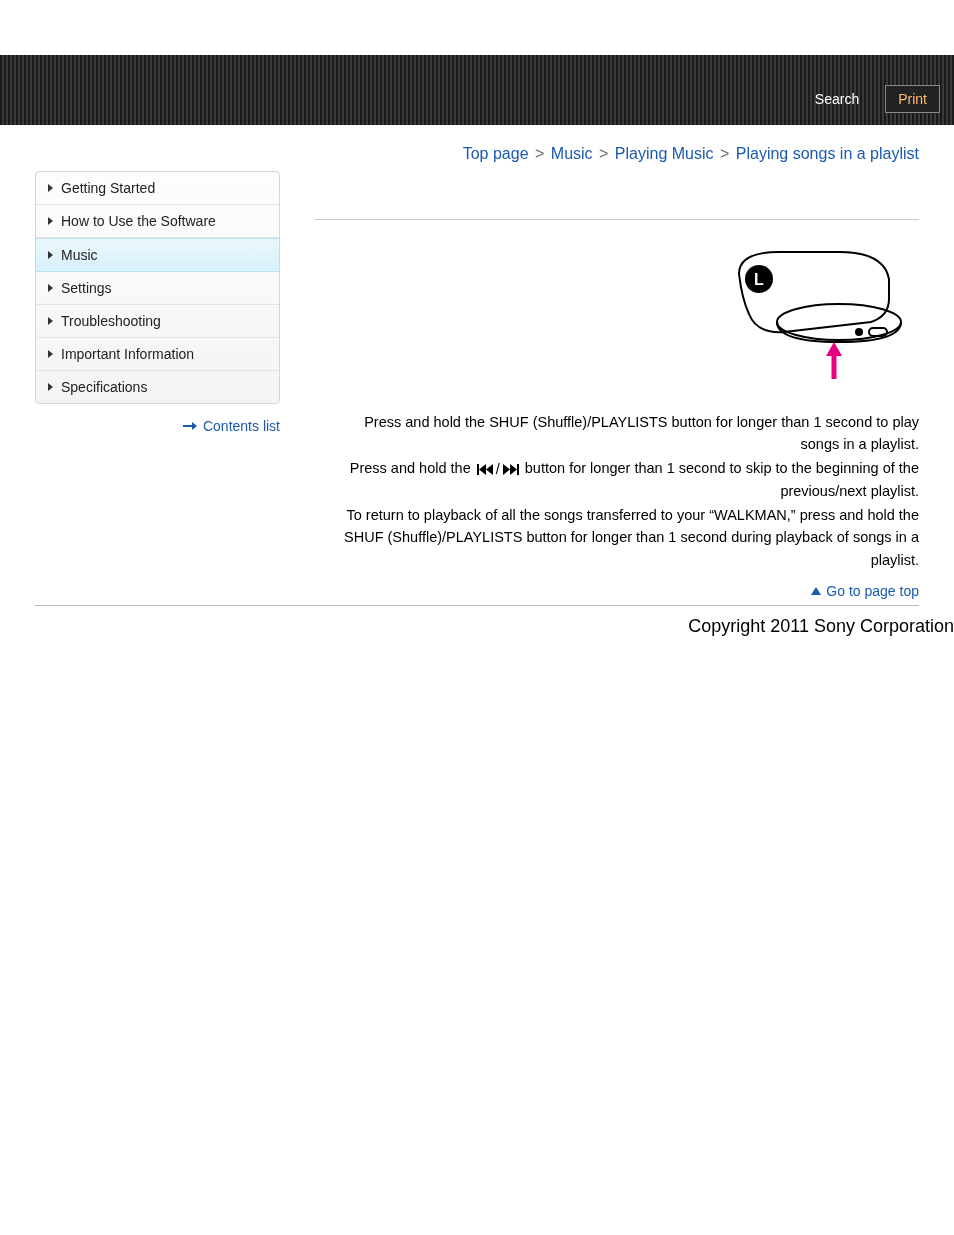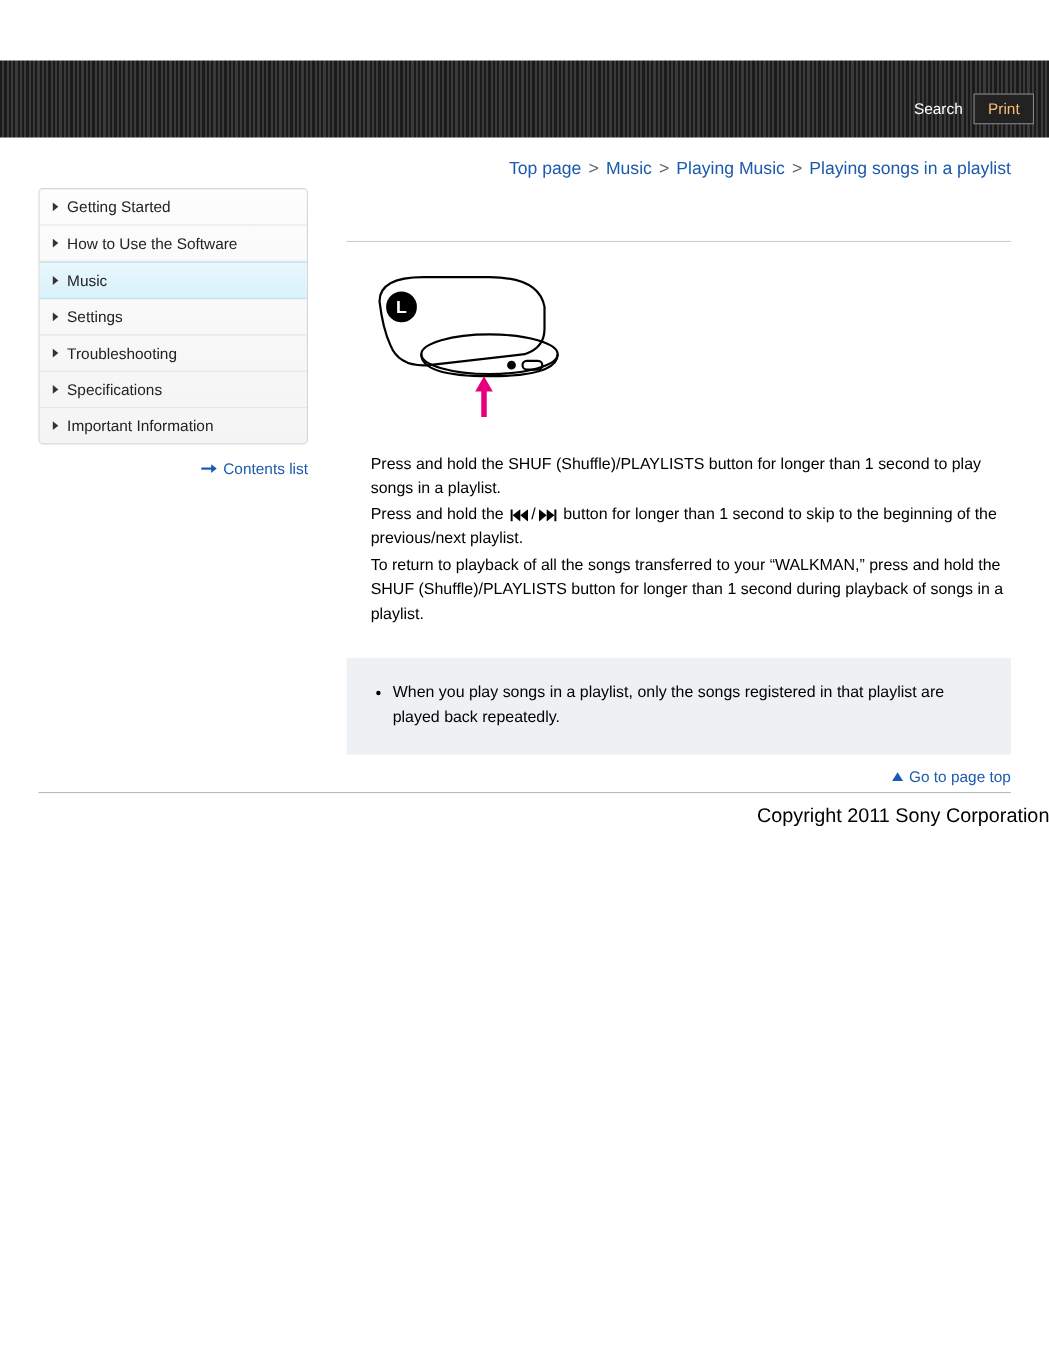--- a/index.html
+++ b/index.html
@@ -16,21 +16,21 @@
       background: repeating-linear-gradient(90deg, #1a1a1a 0, #1a1a1a 2px, #3a3a3a 2px, #3a3a3a 4px);
       position: relative;
       margin-top: 55px;
     }
     .header-actions {
       position: absolute;
       right: 14px;
       top: 30px;
       display: flex;
       align-items: center;
-      gap: 10px;
+      gap: 26px;
       justify-content: center;
     }
     .search-link {
       color: #fff;
       font-size: 14px;
       text-decoration: none;
     }
     .print-btn {
       border: 1px solid #888;
       background: #222;
@@ -44,20 +44,21 @@
       padding: 20px 35px 8px 0;
       font-size: 16px;
     }
     .breadcrumb a { color: #1a5aaf; text-decoration: none; }
     .breadcrumb .current { color: #1a5aaf; }
     .breadcrumb .sep { color: #666; padding: 0 2px; }
     .layout {
       display: flex;
       padding: 0 35px;
       gap: 35px;
+      text-align: right;
     }
     .sidebar {
       width: 245px;
       flex: 0 0 245px;
     }
     .nav {
       border: 1px solid #d6d6d6;
       border-radius: 4px;
       background: linear-gradient(#fdfdfd, #f4f4f4);
       overflow: hidden;
@@ -204,25 +205,25 @@
       <div class="nav-item">
         <span class="chev"></span>
         <span>Settings</span>
       </div>
       <div class="nav-item">
         <span class="chev"></span>
         <span>Troubleshooting</span>
       </div>
       <div class="nav-item">
         <span class="chev"></span>
+        <span>Important Information</span>
+      </div>
+      <div class="nav-item">
+        <span class="chev"></span>
         <span>Specifications</span>
-      </div>
-      <div class="nav-item">
-        <span class="chev"></span>
-        <span>Important Information</span>
       </div>
     </nav>
     <div class="contents-list">
       <span class="contents-arrow"></span>
       <a href="#">Contents list</a>
     </div>
   </aside>
 
   <main class="main">
     <div class="title-rule"></div>
@@ -261,25 +262,20 @@
               <polygon points="2,0 9,5.5 2,11" fill="#000"></polygon>
               <polygon points="9,0 16,5.5 9,11" fill="#000"></polygon>
               <rect x="16" y="0" width="2" height="11" fill="#000"></rect>
             </svg>
         </span>
         <span> button for longer than 1 second to skip to the beginning of the previous/next playlist.</span>
       </p>
       <p>To return to playback of all the songs transferred to your “WALKMAN,” press and hold the SHUF (Shuffle)/PLAYLISTS button for longer than 1 second during playback of songs in a playlist.</p>
     </div>
 
-    <div class="note-box">
-      <ul>
-          <li>When you play songs in a playlist, only the songs registered in that playlist are played back repeatedly.</li>
-        </ul>
-    </div>
 
     <div class="goto-top">
       <span class="up-tri"></span>
       <a href="#">Go to page top</a>
     </div>
   </main>
 </div>
 
 <div class="footer-rule"></div>
 <div class="copyright">Copyright 2011 Sony Corporation</div>

